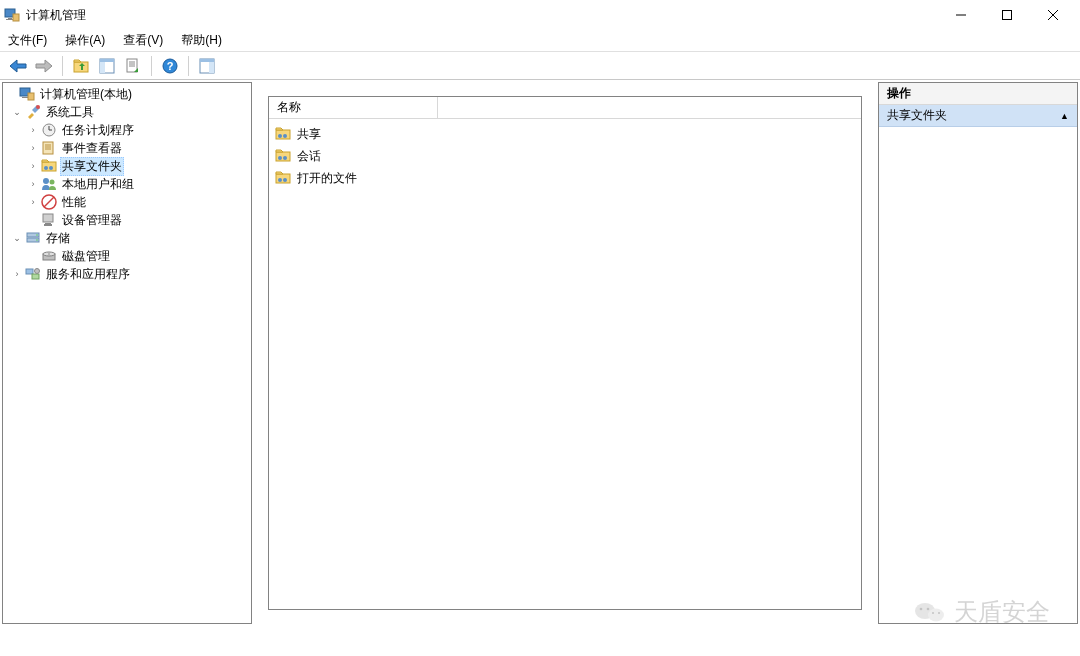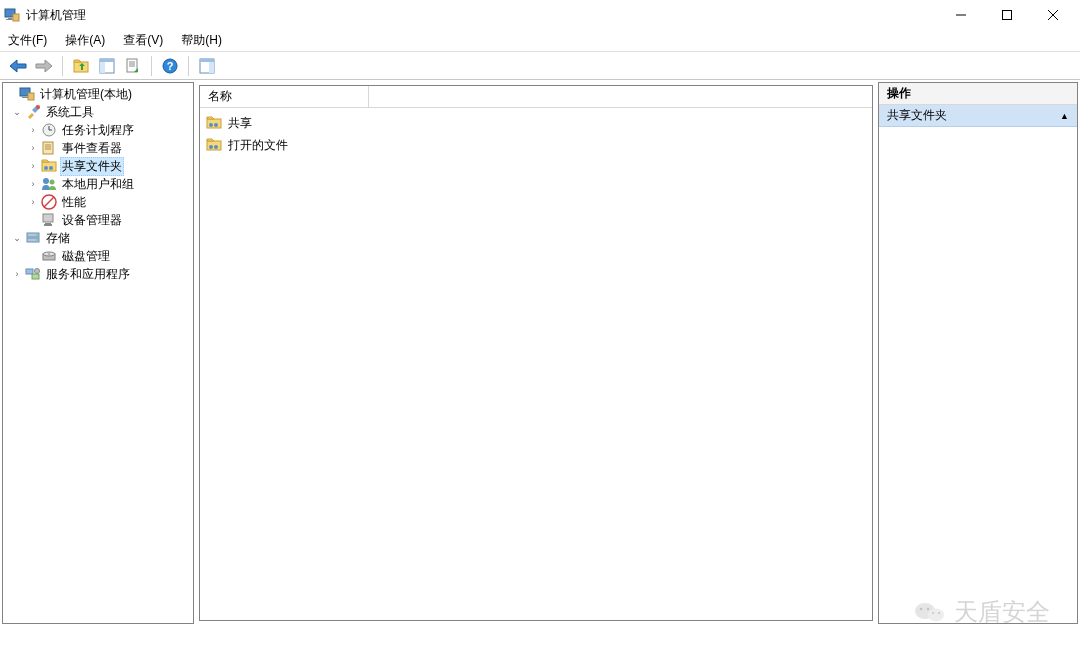--- a/index.html
+++ b/index.html
@@ -9,31 +9,31 @@
 .titlebar .title-text { font-size: 12px; }
 .window-controls { margin-left: auto; display: flex; }
 .window-controls .ctrl { width: 46px; height: 30px; display: flex; align-items: center; justify-content: center; color: #000; }
 .window-controls .ctrl svg { width: 10px; height: 10px; }
 .menubar { height: 22px; display: flex; align-items: center; padding: 0 6px; gap: 14px; font-size: 12px; border-bottom: 1px solid #e0e0e0; }
 .menubar .menu-item { padding: 2px 2px; cursor: default; }
 .toolbar { height: 28px; display: flex; align-items: center; padding: 0 6px; border-bottom: 1px solid #c8c8c8; gap: 2px; }
 .toolbar .sep { width: 1px; height: 20px; background: #d0d0d0; margin: 0 4px; }
 .toolbar .tbtn { width: 24px; height: 24px; display: flex; align-items: center; justify-content: center; border: 1px solid transparent; }
 .workspace { display: flex; height: 546px; }
-.tree-panel { width: 192px; border: 1px solid #828282; margin: 2px 0 2px 2px; overflow: hidden; background: #fff; }
+.tree-panel { width: 250px; border: 1px solid #828282; margin: 2px 0 2px 2px; overflow: hidden; background: #fff; }
 .tree { padding: 2px 0; }
 .tree-row { display: flex; align-items: center; height: 18px; padding-right: 6px; cursor: default; white-space: nowrap; }
 .tree-row .expander { width: 12px; height: 12px; margin-right: 2px; display: flex; align-items: center; justify-content: center; font-size: 9px; color: #666; }
 .tree-row .ticon { width: 16px; height: 16px; margin-right: 3px; display: flex; align-items: center; justify-content: center; }
 .tree-row.selected .label-wrap { background: #cce8ff; border: 1px dotted #99c9ff; padding: 0 1px; }
 .tree-row .label-wrap { padding: 0 2px; }
 .indent-0 { padding-left: 2px; }
 .indent-1 { padding-left: 8px; }
 .indent-2 { padding-left: 24px; }
-.list-panel { flex: 1; border: 1px solid #828282; margin: 5px; background: #fff; display: flex; flex-direction: column; }
+.list-panel { flex: 1; border: 1px solid #828282; margin: 16px; background: #fff; display: flex; flex-direction: column; }
 .list-header { height: 22px; border-bottom: 1px solid #d8d8d8; display: flex; align-items: center; padding-left: 8px; position: relative; }
 .list-header .col-label { font-size: 12px; }
 .list-header .col-divider { position: absolute; top: 0; height: 22px; width: 1px; background: #d8d8d8; }
 .list-body { padding: 4px 6px; }
 .list-row { display: flex; align-items: center; height: 22px; }
 .list-row .licon { width: 16px; height: 16px; margin-right: 6px; }
 .action-panel { width: 200px; border: 1px solid #828282; margin: 2px 2px 2px 0; background: #fff; display: flex; flex-direction: column; }
 .action-header { height: 22px; background: #f4f4f4; border-bottom: 1px solid #d8d8d8; display: flex; align-items: center; padding: 0 8px; font-size: 12px; font-weight: bold; }
 .action-group { height: 22px; background: #d0e2f6; border-bottom: 1px solid #b8cee8; display: flex; align-items: center; padding: 0 8px; font-size: 12px; justify-content: space-between; }
 .action-group .collapse-arrow { font-size: 9px; }
@@ -280,20 +280,29 @@
             </svg></span>
         <span>共享</span>
       </div>
       <div class="list-row">
         <span class="licon"><svg viewBox="0 0 16 16">
               <rect x="1" y="4" width="14" height="9" fill="#f7d77c" stroke="#c9a22f"></rect>
               <path d="M1 4 L1 2 L6 2 L8 4 Z" fill="#f7d77c" stroke="#c9a22f"></path>
               <circle cx="5" cy="10" r="2" fill="#5a8fc7"></circle>
               <circle cx="10" cy="10" r="2" fill="#5a8fc7"></circle>
             </svg></span>
+        <span>会话</span>
+      </div>
+      <div class="list-row">
+        <span class="licon"><svg viewBox="0 0 16 16">
+              <rect x="1" y="4" width="14" height="9" fill="#f7d77c" stroke="#c9a22f"></rect>
+              <path d="M1 4 L1 2 L6 2 L8 4 Z" fill="#f7d77c" stroke="#c9a22f"></path>
+              <circle cx="5" cy="10" r="2" fill="#5a8fc7"></circle>
+              <circle cx="10" cy="10" r="2" fill="#5a8fc7"></circle>
+            </svg></span>
         <span>打开的文件</span>
       </div>
     </div>
   </div>
 
   <div class="action-panel">
     <div class="action-header">
       <span>操作</span>
     </div>
     <div class="action-group">

